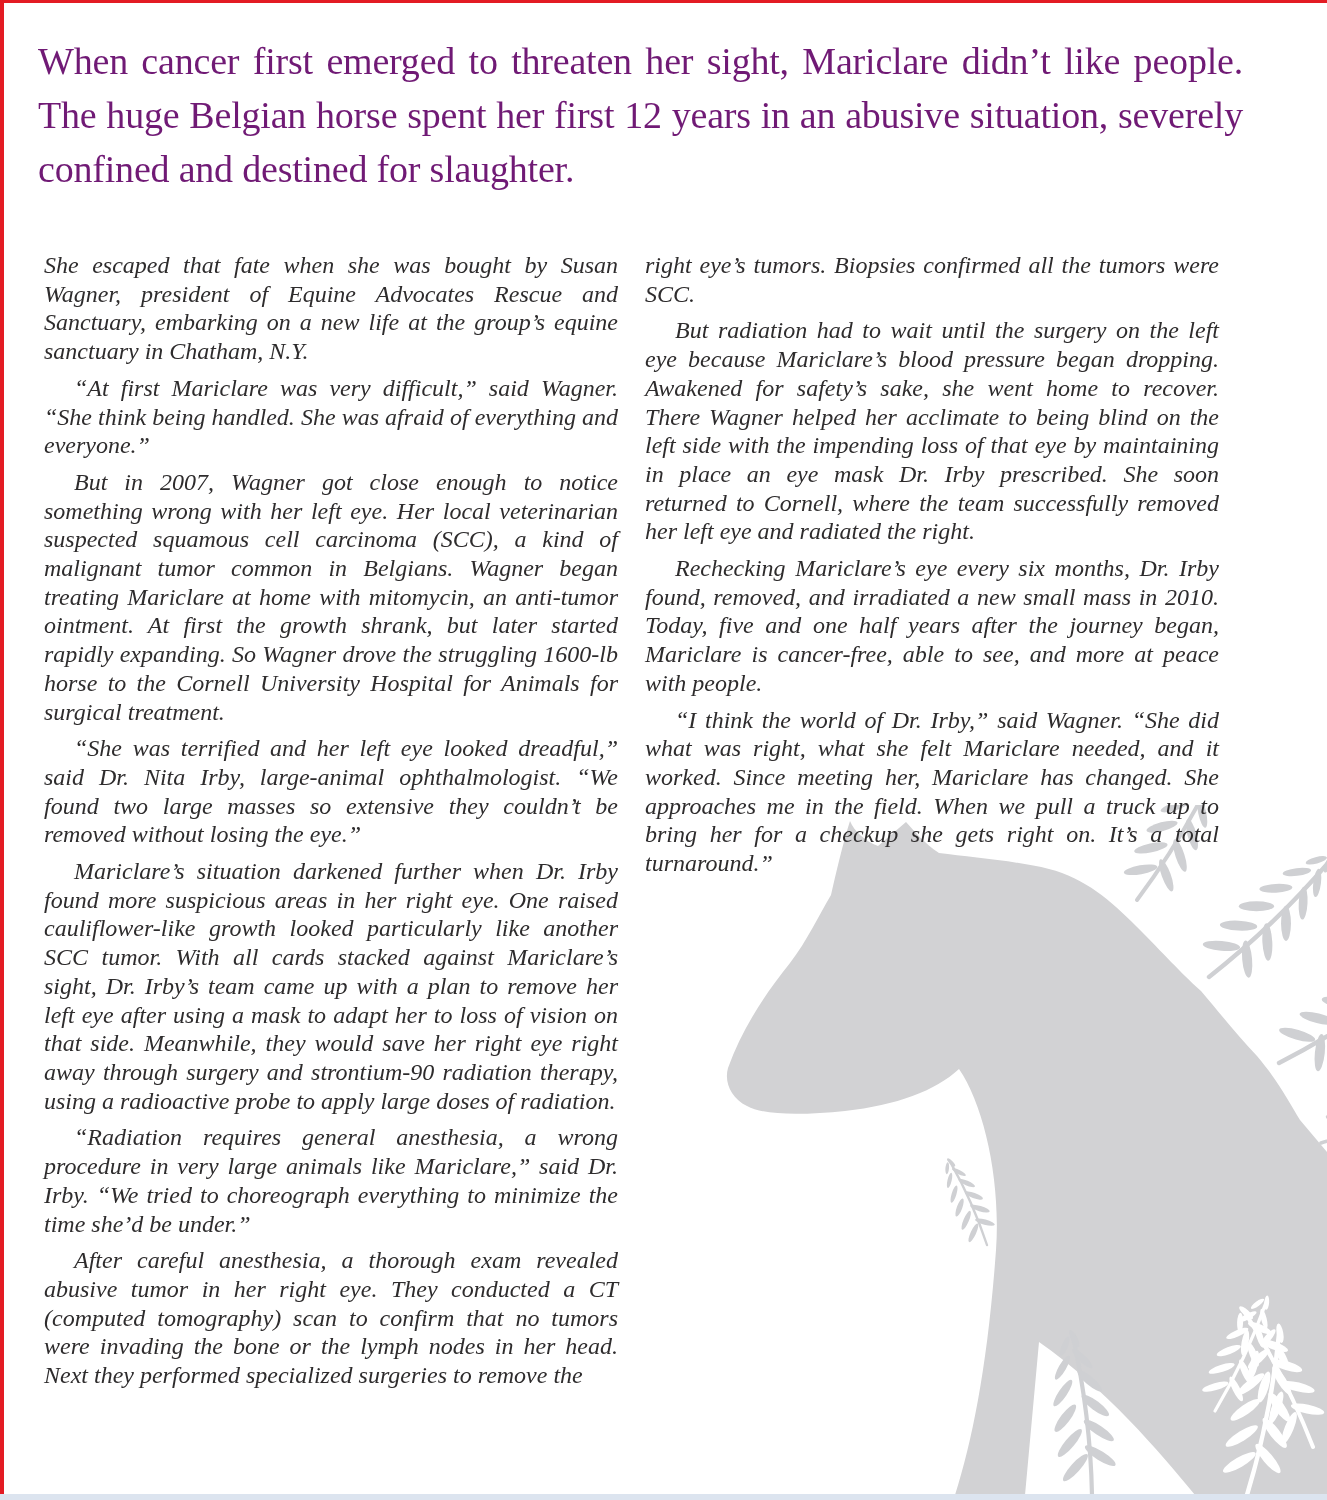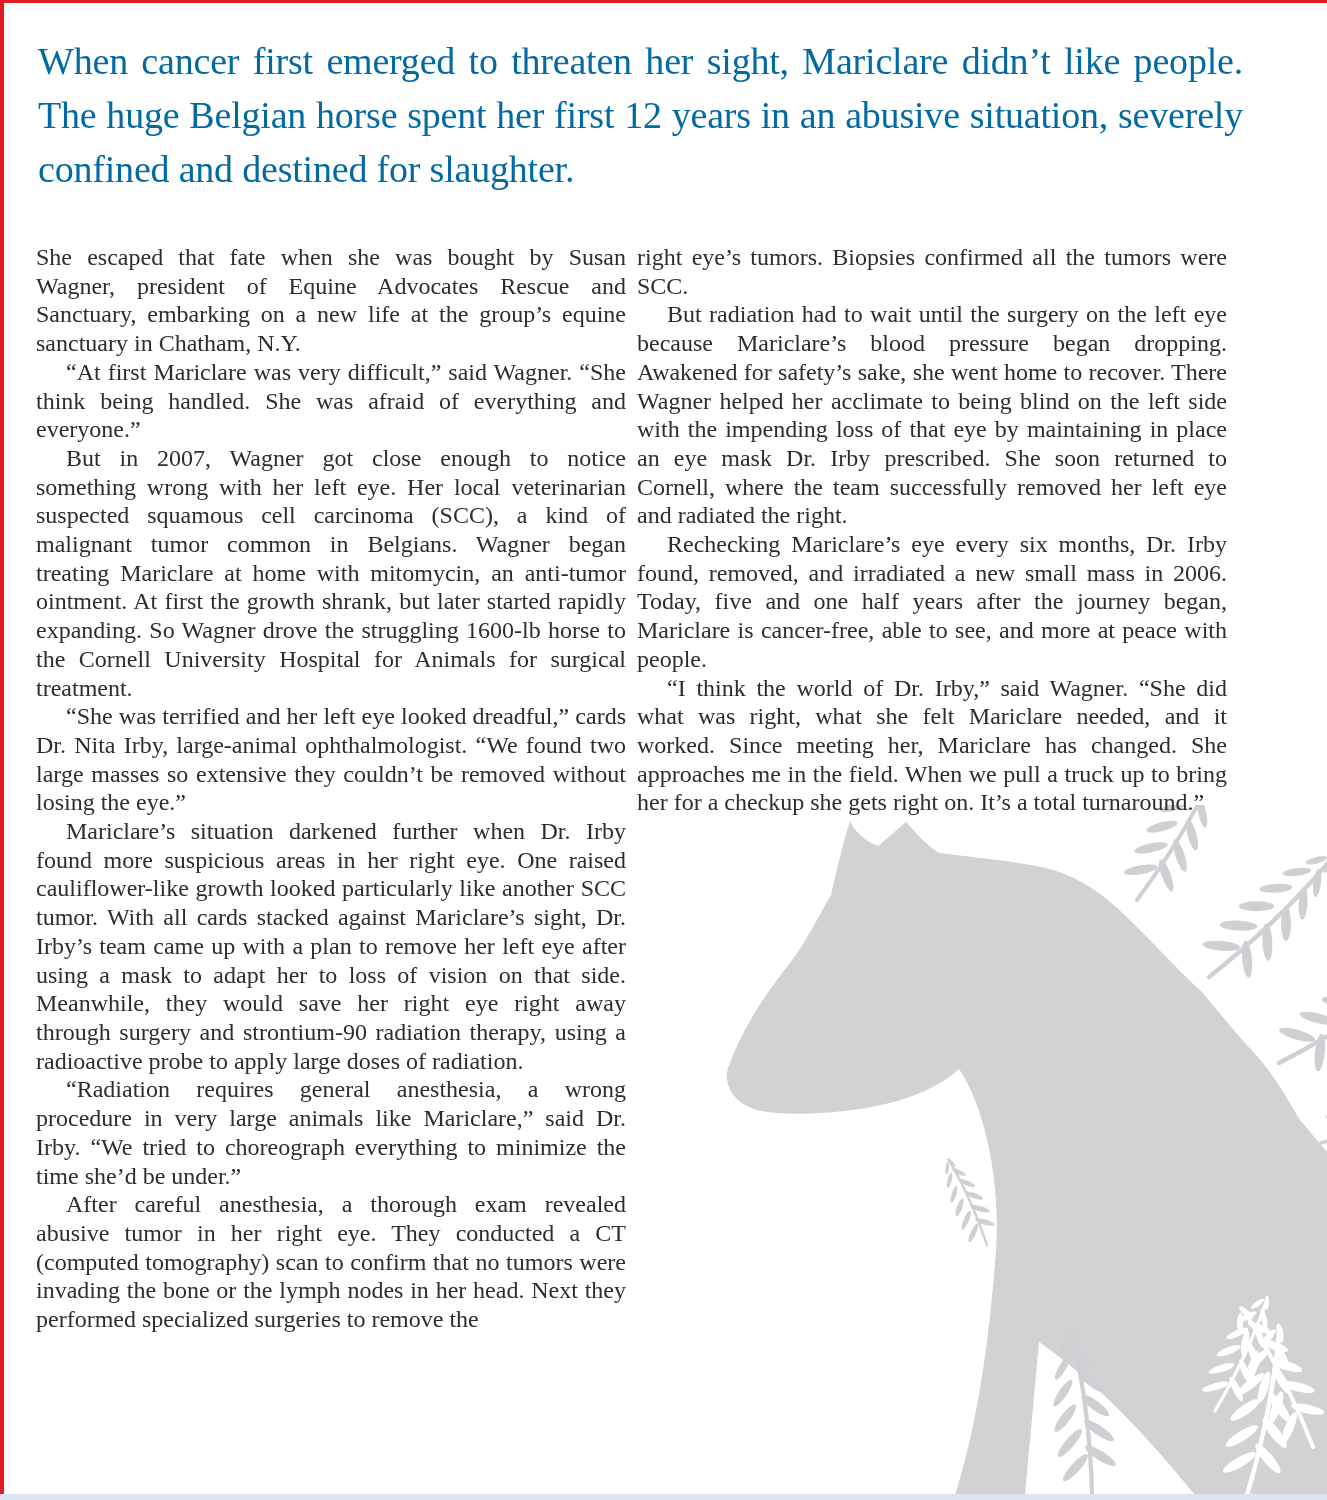--- a/index.html
+++ b/index.html
@@ -8,31 +8,31 @@
     width:1327px;height:1500px;
     background:#ffffff;
     overflow:hidden;
     font-family:"Liberation Serif","DejaVu Serif",serif;
   }
   .top-rule{position:absolute;top:0;left:0;width:100%;height:3px;background:#e31b23;}
   .left-rule{position:absolute;top:0;left:0;width:4px;height:1494px;background:#e31b23;}
   .bottom-strip{position:absolute;bottom:0;left:0;width:100%;height:6px;background:#dce4ef;z-index:3;}
   .headline{
     position:absolute;left:38px;top:34px;width:1205px;
-    font-size:38px;line-height:54px;color:#0369a1;
+    font-size:38px;line-height:54px;color:#701a75;
     text-align:justify;letter-spacing:-0.2px;
   }
   .column{
     position:absolute;top:243px;width:590px;
     font-size:24px;line-height:28.7px;color:#2e2c2d;
     text-align:justify;z-index:1;
   }
   .column.left{left:36px;}
   .column.right{left:637px;}
-  .column p{margin:0;text-indent:30px;}
+  .column p{margin:8px;text-indent:30px;font-style:italic;}
   .column p.no-indent{text-indent:0;}
   .horse-art{position:absolute;right:0;bottom:5px;z-index:0;}
 </style>
 </head>
 <body>
 
 <div id="page">
 
   <div class="top-rule"></div>
   <div class="left-rule"></div>
@@ -96,28 +96,28 @@
       <use href="#frond" transform="translate(560,690) rotate(10) scale(1.1)"></use>
       <use href="#frond" transform="translate(626,642) rotate(-28)"></use>
       <use href="#frond" transform="translate(528,606) rotate(24) scale(0.8)"></use>
     </g>
   </svg>
 
   <div class="column left">
     <p class="no-indent">She escaped that fate when she was bought by Susan Wagner, president of Equine Advocates Rescue and Sanctuary, embarking on a new life at the group’s equine sanctuary in Chatham, N.Y.</p>
     <p>“At first Mariclare was very difficult,” said Wagner. “She think being handled. She was afraid of everything and everyone.”</p>
     <p>But in 2007, Wagner got close enough to notice something wrong with her left eye. Her local veterinarian suspected squamous cell carcinoma (SCC), a kind of malignant tumor common in Belgians. Wagner began treating Mariclare at home with mitomycin, an anti-tumor ointment. At first the growth shrank, but later started rapidly expanding. So Wagner drove the struggling 1600-lb horse to the Cornell University Hospital for Animals for surgical treatment.</p>
-    <p>“She was terrified and her left eye looked dreadful,” cards Dr. Nita Irby, large-animal ophthalmologist. “We found two large masses so extensive they couldn’t be removed without losing the eye.”</p>
+    <p>“She was terrified and her left eye looked dreadful,” said Dr. Nita Irby, large-animal ophthalmologist. “We found two large masses so extensive they couldn’t be removed without losing the eye.”</p>
     <p>Mariclare’s situation darkened further when Dr. Irby found more suspicious areas in her right eye. One raised cauliflower-like growth looked particularly like another SCC tumor. With all cards stacked against Mariclare’s sight, Dr. Irby’s team came up with a plan to remove her left eye after using a mask to adapt her to loss of vision on that side. Meanwhile, they would save her right eye right away through surgery and strontium-90 radiation therapy, using a radioactive probe to apply large doses of radiation.</p>
     <p>“Radiation requires general anesthesia, a wrong procedure in very large animals like Mariclare,” said Dr. Irby. “We tried to choreograph everything to minimize the time she’d be under.”</p>
     <p>After careful anesthesia, a thorough exam revealed abusive tumor in her right eye. They conducted a CT (computed tomography) scan to confirm that no tumors were invading the bone or the lymph nodes in her head. Next they performed specialized surgeries to remove the</p>
   </div>
 
   <div class="column right">
     <p class="no-indent">right eye’s tumors. Biopsies confirmed all the tumors were SCC.</p>
     <p>But radiation had to wait until the surgery on the left eye because Mariclare’s blood pressure began dropping. Awakened for safety’s sake, she went home to recover. There Wagner helped her acclimate to being blind on the left side with the impending loss of that eye by maintaining in place an eye mask Dr. Irby prescribed. She soon returned to Cornell, where the team successfully removed her left eye and radiated the right.</p>
-    <p>Rechecking Mariclare’s eye every six months, Dr. Irby found, removed, and irradiated a new small mass in 2006. Today, five and one half years after the journey began, Mariclare is cancer-free, able to see, and more at peace with people.</p>
+    <p>Rechecking Mariclare’s eye every six months, Dr. Irby found, removed, and irradiated a new small mass in 2010. Today, five and one half years after the journey began, Mariclare is cancer-free, able to see, and more at peace with people.</p>
     <p>“I think the world of Dr. Irby,” said Wagner. “She did what was right, what she felt Mariclare needed, and it worked. Since meeting her, Mariclare has changed. She approaches me in the field. When we pull a truck up to bring her for a checkup she gets right on. It’s a total turnaround.”</p>
   </div>
 
   <div class="bottom-strip"></div>
 
 </div>
 
 </body></html>

